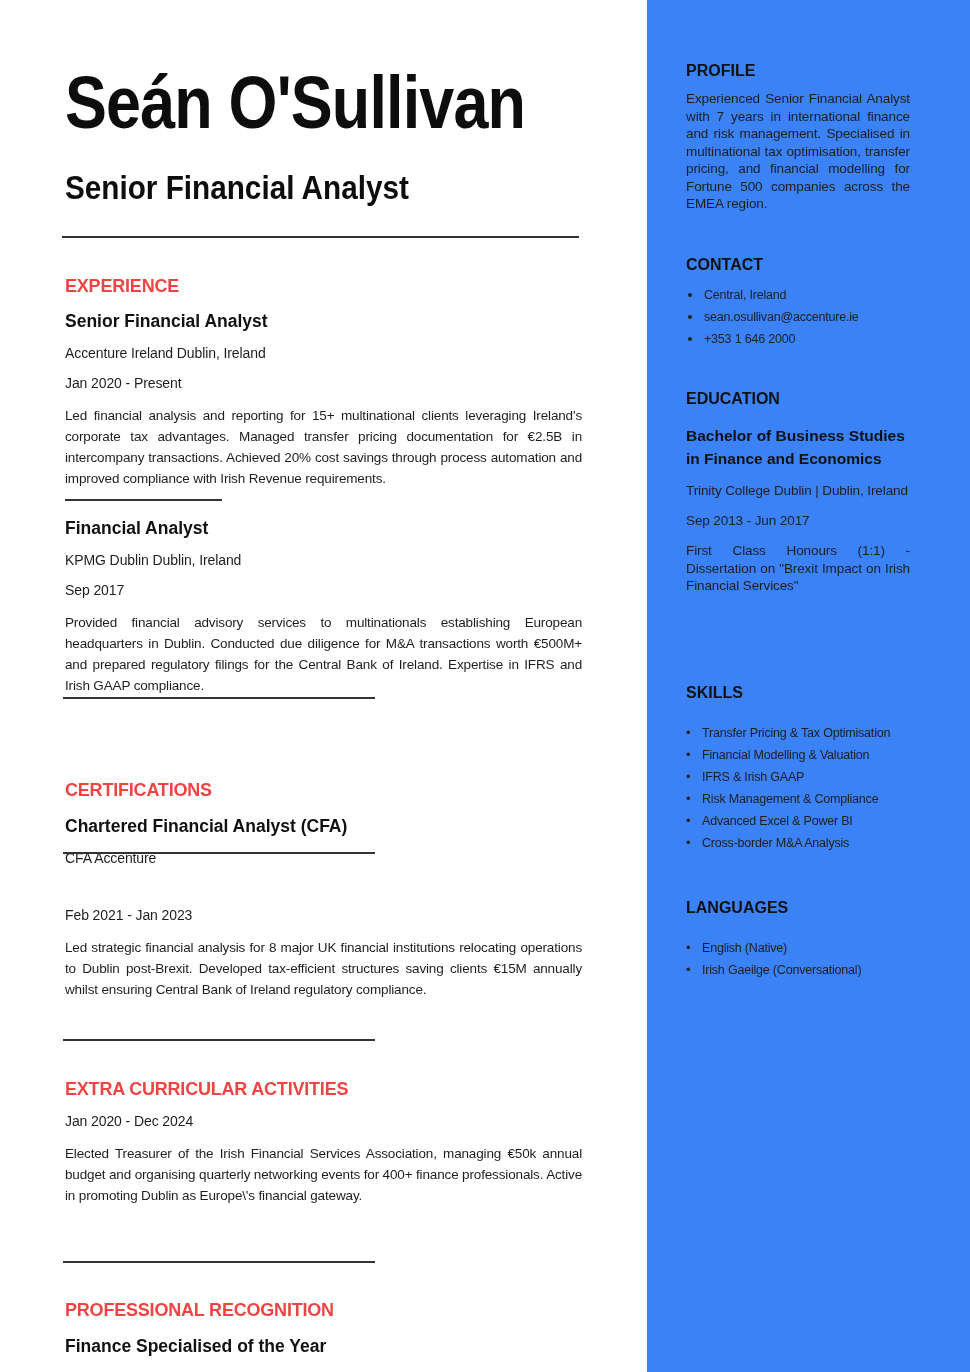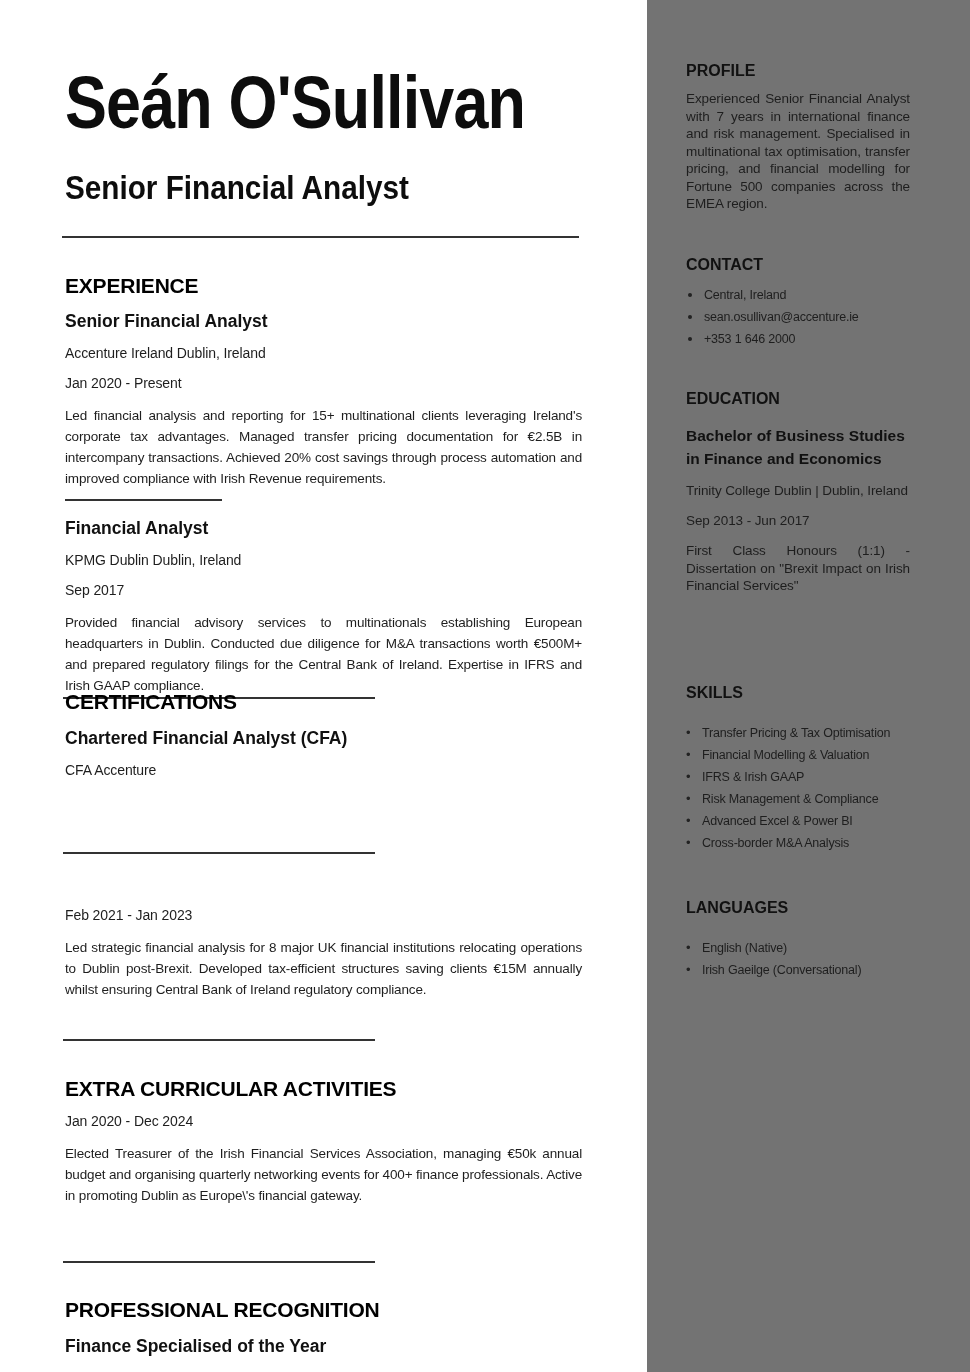--- a/index.html
+++ b/index.html
@@ -26,36 +26,36 @@
     font-size: 33px; font-weight: bold; line-height: 36px; color: #0d0d0d;
     transform: scaleX(0.9); transform-origin: 0 50%;
     white-space: nowrap;
   }
   .divider { border-top: 2px solid #333; height: 0; }
   .divider.w-full  { width: 517px; }
   .divider.w-short { width: 157px; }
   .divider.w-med   { width: 312px; }
 
   .sec-heading {
-    font-size: 21px; font-weight: bold; letter-spacing: -0.2px;
-    line-height: 20px; color: #000000;
+    font-size: 18px; font-weight: bold; letter-spacing: -0.2px;
+    line-height: 20px; color: #ef4444;
   }
   .job-title { font-size: 17.5px; font-weight: bold; line-height: 20px; color: #111; }
   .meta { font-size: 14px; line-height: 16px; color: #1e1e1e; letter-spacing: -0.1px; }
   .para {
     font-size: 13.5px; line-height: 21px; color: #1e1e1e;
     text-align: justify; letter-spacing: -0.15px; hyphens: auto;
   }
   .mt14 { margin-top: 14px; } .mt15 { margin-top: 15px; } .mt16 { margin-top: 16px; }
   .mt12 { margin-top: 12px; } .mt10 { margin-top: 10px; }
 
   
   .sidebar {
     position: absolute; left: 647px; top: 0; width: 323px; height: 1372px;
-    background: #737373;
+    background: #3b82f6;
   }
   .sb-inner { position: absolute; left: 39px; width: 224px; }
   .sb-heading { font-size: 16px; font-weight: bold; line-height: 18px; color: #111; }
   .sb-text {
     font-size: 13.5px; line-height: 17.5px; color: #1e1e1e;
     text-align: justify; letter-spacing: -0.1px; hyphens: auto;
   }
   .sb-degree { font-size: 15.5px; font-weight: bold; line-height: 23px; color: #111; hyphens: auto; }
   .sb-meta { font-size: 13.5px; line-height: 18px; color: #1e1e1e; letter-spacing: -0.1px; }
   ul.sb-list { list-style: none; }
@@ -95,21 +95,21 @@
 
   <section class="abs" style="top:518px; left:0; width:517px;">
     <h4 class="job-title">Financial Analyst</h4>
     <p class="meta mt14">KPMG Dublin Dublin, Ireland</p>
     <p class="meta mt14">Sep 2017</p>
     <p class="para mt14">Provided financial advisory services to multinationals establishing European headquarters in Dublin. Conducted due diligence for M&amp;A transactions worth €500M+ and prepared regulatory filings for the Central Bank of Ireland. Expertise in IFRS and Irish GAAP compliance.</p>
   </section>
 
   <div class="divider w-med abs" style="top:697px; left:-2px;"></div>
 
-  <section class="abs" style="top:692px; left:0; width:517px;">
+  <section class="abs" style="top:780px; left:0; width:517px;">
     <h3 class="sec-heading">CERTIFICATIONS</h3>
     <h4 class="job-title mt16">Chartered Financial Analyst (CFA)</h4>
     <p class="meta mt14">CFA Accenture</p>
   </section>
 
   <div class="divider w-med abs" style="top:852px; left:-2px;"></div>
 
   <section class="abs" style="top:891px; left:0; width:517px;">
     <p class="meta mt16">Feb 2021 - Jan 2023</p>
     <p class="para mt14">Led strategic financial analysis for 8 major UK financial institutions relocating operations to Dublin post-Brexit. Developed tax-efficient structures saving clients €15M annually whilst ensuring Central Bank of Ireland regulatory compliance.</p>

